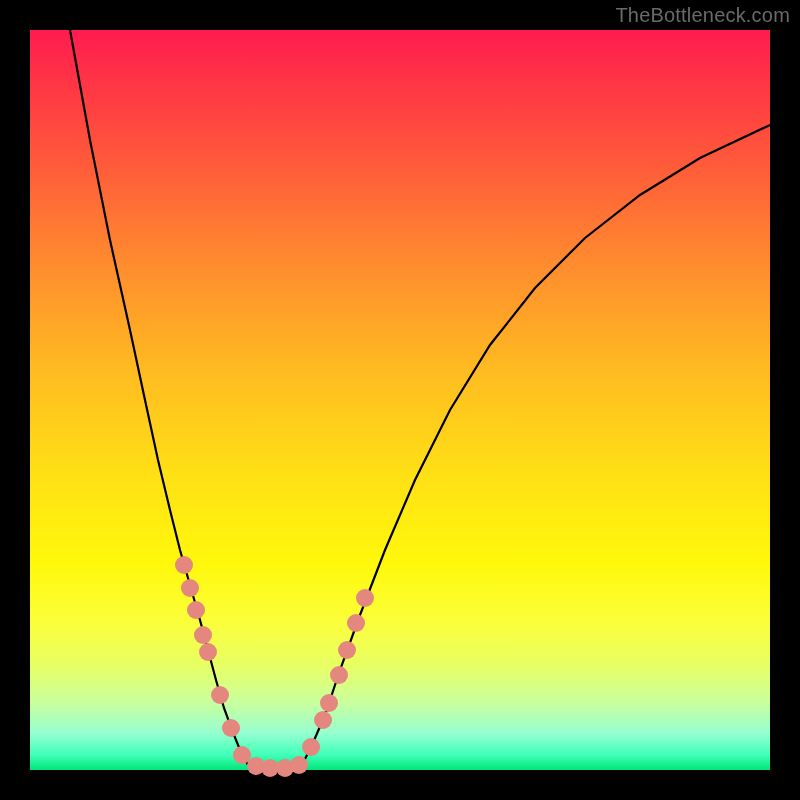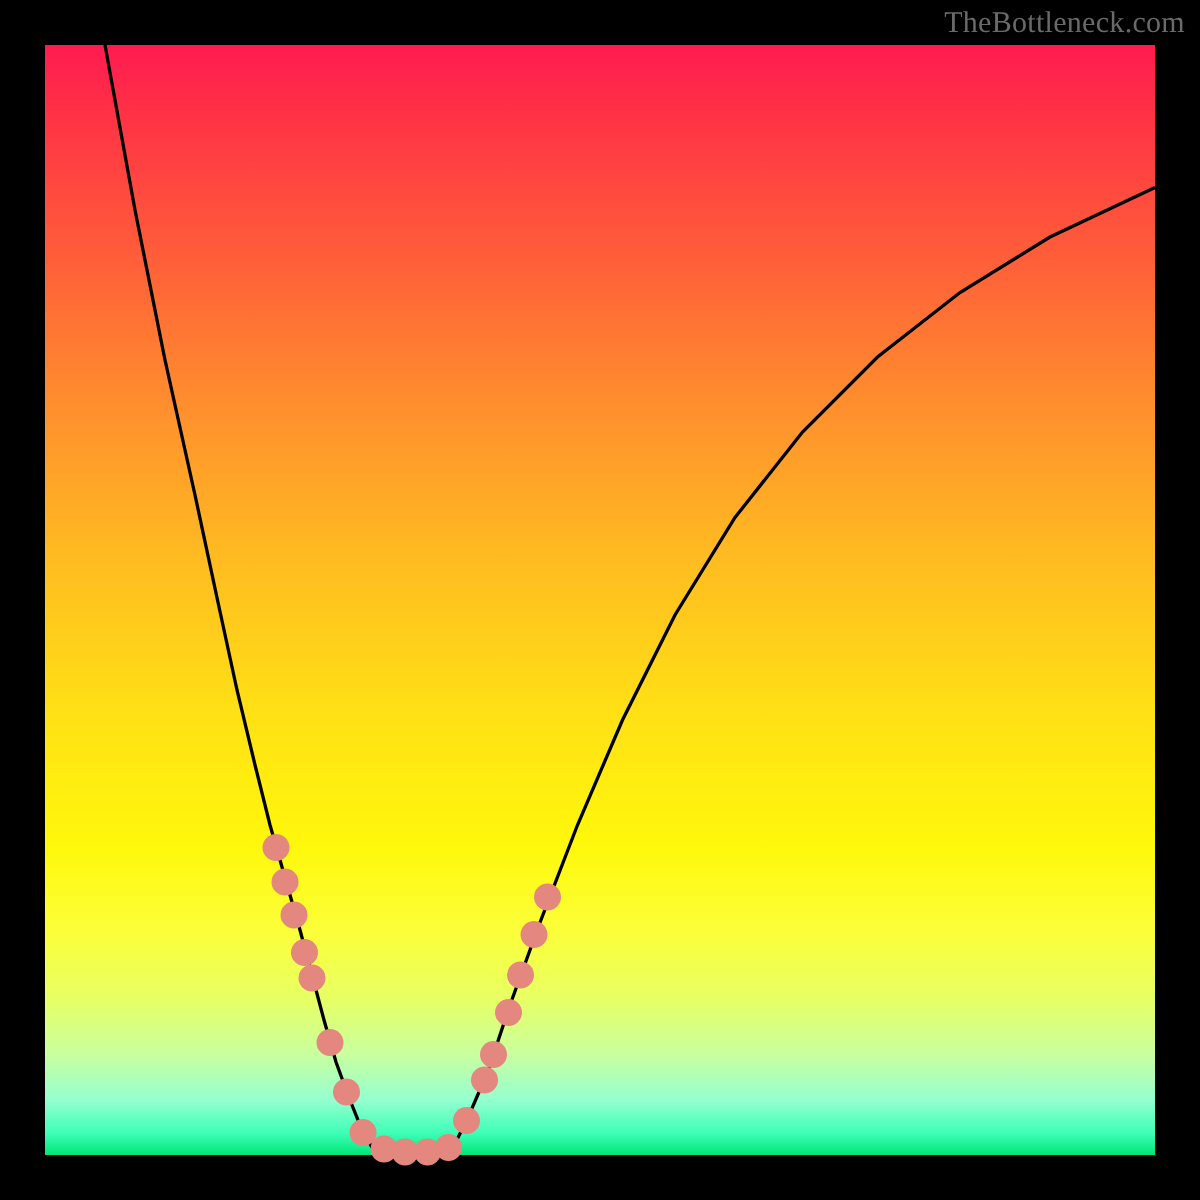--- a/index.html
+++ b/index.html
@@ -34,21 +34,20 @@
     );
   }
   .watermark {
     position: absolute;
     top: 4px;
     right: 10px;
     color: #6a6a6a;
     font-size: 20px;
     letter-spacing: 0.2px;
     font-weight: 500;
-    font-family: Liberation Serif, serif;
   }
   svg.curve {
     position: absolute;
     left: 0;
     top: 0;
     width: 740px;
     height: 740px;
     overflow: visible;
   }
   .dot {

